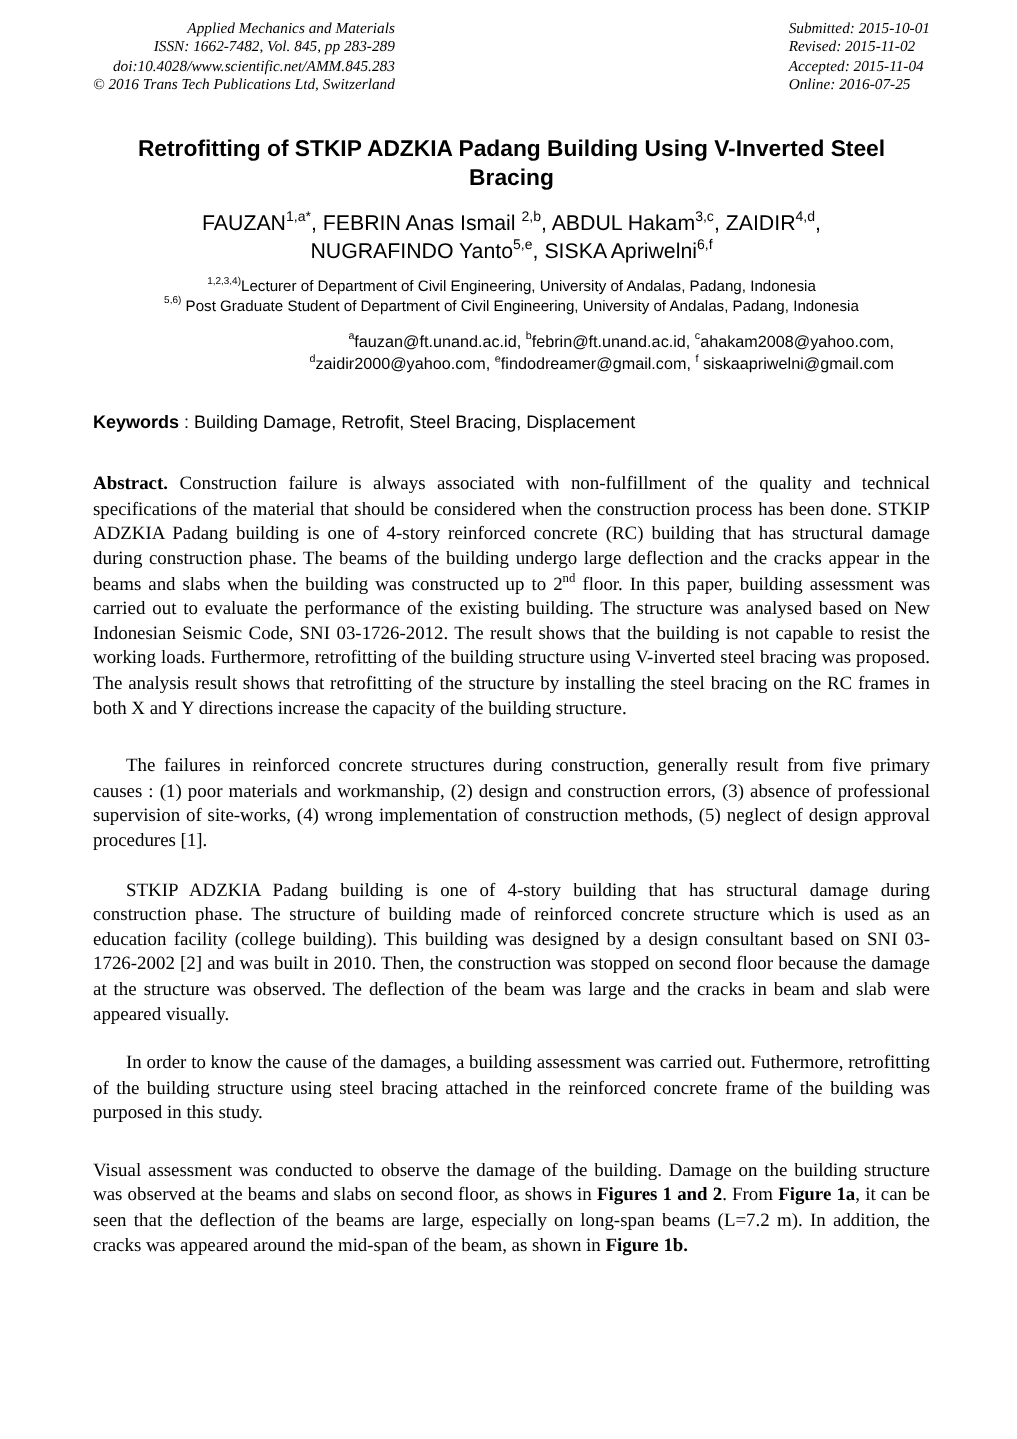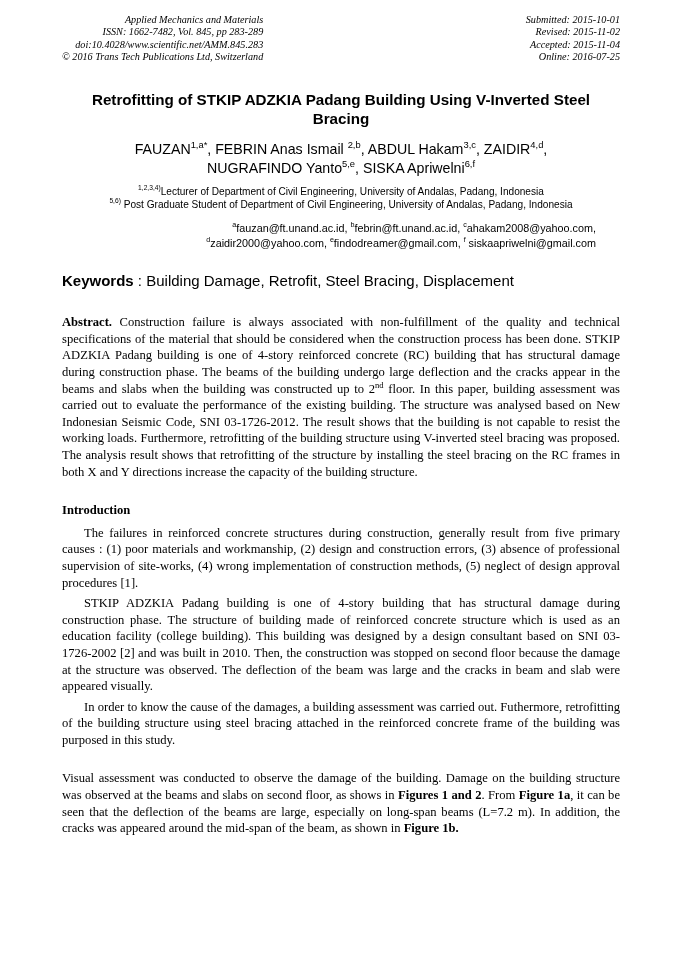--- a/index.html
+++ b/index.html
@@ -26,21 +26,21 @@
   .journal-header {
     display: flex;
     justify-content: space-between;
     align-items: flex-start;
     font-style: italic;
     font-size: 10.2px;
     line-height: 12.4px;
     margin-bottom: 26px;
   }
   .journal-header .left { text-align: right; }
-  .journal-header .right { text-align: right; }
+  .journal-header .right { }
   .journal-header div > div { white-space: nowrap; }
 
   
   .title {
     font-family: "Liberation Sans", sans-serif;
     font-weight: bold;
     font-size: 15.2px;
     line-height: 19px;
     text-align: center;
     margin: 0 16px 12px 16px;
@@ -77,21 +77,21 @@
     font-size: 10.8px;
     line-height: 14.6px;
     text-align: center;
     margin: 0 24px 24px 24px;
   }
   .emails .line { display: block; text-align: right; }
 
   
   .keywords {
     font-family: "Liberation Sans", sans-serif;
-    font-size: 15px;
+    font-size: 12px;
     line-height: 14px;
     margin-bottom: 26px;
   }
   .keywords b { font-weight: bold; }
 
   
   .abstract, .para {
     font-size: 12.6px;
     line-height: 16.6px;
     text-align: justify;
@@ -101,21 +101,21 @@
   .abstract .lead { font-weight: bold; margin-top: 13px; }
 
   .section-head {
     font-size: 12.6px;
     line-height: 16.6px;
     font-weight: bold;
     margin: 0 0 6px 0;
   }
   .para { text-indent: 22px; }
   .para.noindent { text-indent: 0; }
-  .para + .para { margin-top: 4px; }
+  .para + .para { margin-top: 16px; }
   .bold { font-weight: bold; }
   sup.inline { font-size: 0.68em; vertical-align: super; line-height: 0; }
 
   .block-gap { height: 22px; }
 </style>
 </head>
 <body>
 
 <div class="page">
 
@@ -152,21 +152,20 @@
   </div>
 
   <div class="keywords">
     <b>Keywords</b><span> : </span><span>Building Damage, Retrofit, Steel Bracing, Displacement</span>
   </div>
 
   <p class="abstract">
     <span class="lead">Abstract.</span><span> Construction failure is always associated with non-fulfillment of the quality and technical specifications of the material that should be considered when the construction process has been done. STKIP ADZKIA Padang building is one of 4-story reinforced concrete (RC) building that has structural damage during construction phase. The beams of the building undergo large deflection and the cracks appear in the beams and slabs when the building was constructed up to 2</span><sup class="inline">nd</sup><span> floor. In this paper, building assessment was carried out to evaluate the performance of the existing building. The structure was analysed based on New Indonesian Seismic Code, SNI 03-1726-2012. The result shows that the building is not capable to resist the working loads. Furthermore, retrofitting of the building structure using V-inverted steel bracing was proposed. The analysis result shows that retrofitting of the structure by installing the steel bracing on the RC frames in both X and Y directions  increase the capacity of the building structure.</span>
   </p>
 
-  <div class="section-head">Introduction</div>
   <p class="para">The failures in reinforced concrete structures during construction, generally result from five primary causes : (1) poor materials and workmanship, (2) design and construction errors, (3) absence of professional supervision of site-works, (4) wrong implementation of construction methods, (5) neglect of design approval procedures [1].</p>
   <p class="para">STKIP ADZKIA Padang building is one of 4-story building that has structural damage during construction phase. The structure of building made of reinforced concrete structure which is used as an education facility (college building). This building was designed by a design consultant based on SNI 03-1726-2002 [2] and was built in 2010.  Then, the construction was stopped on second floor because the damage at the structure was observed. The deflection of the beam was large and the cracks in beam and slab were appeared visually.</p>
   <p class="para">In order to know the cause of the damages, a building assessment was carried out. Futhermore, retrofitting of the building structure using steel bracing attached in the reinforced concrete frame of the building was purposed in this study.</p>
 
   <div class="block-gap"></div>
 
   <p class="para noindent">
     <span>Visual assessment was conducted to observe the damage of the building. Damage on the building structure was observed at the beams and slabs on second floor, as shows in </span><span class="bold">Figures 1 and 2</span><span>. From </span><span class="bold">Figure 1a</span><span>, it can be seen that the deflection of the beams are large, especially on long-span beams (L=7.2  m). In addition, the cracks was appeared around the mid-span of the beam, as shown in </span><span class="bold">Figure 1b.</span>
   </p>
 

